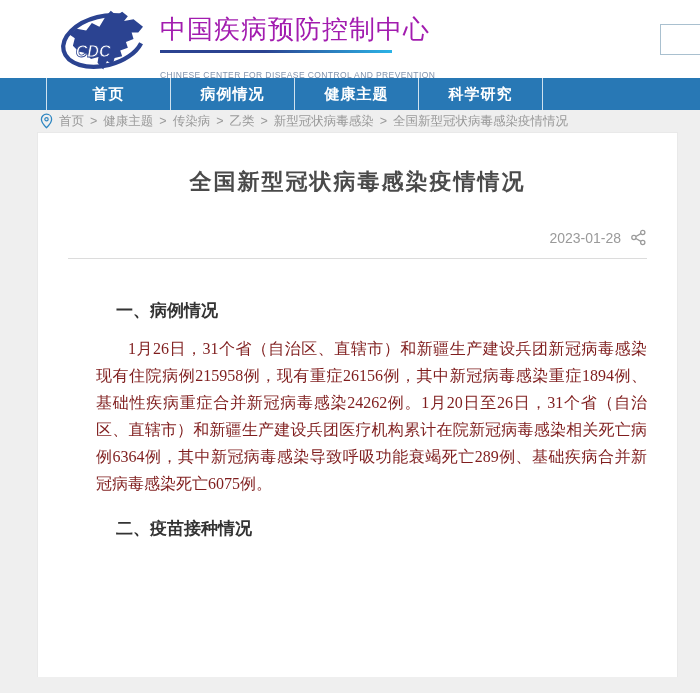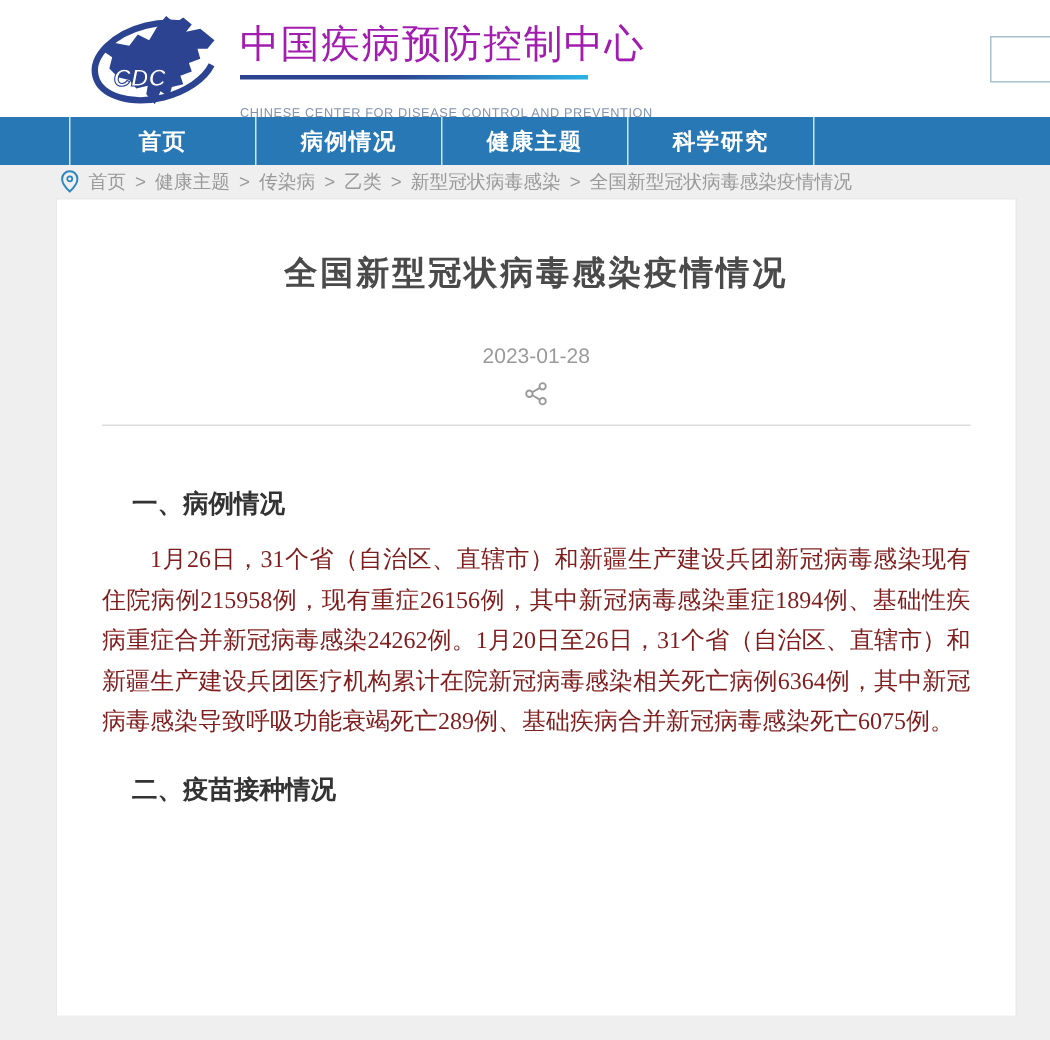--- a/index.html
+++ b/index.html
@@ -35,25 +35,25 @@
   .crumb { color:#999; text-decoration:none; cursor:pointer; }
   .crumb-sep { margin:0 6px; color:#999; }
 
   
   .page-body { width:700px; background:#efefef; }
   .content-card { margin-left:37px; width:641px; min-height:545px;
     background:#ffffff; border:1px solid #e9e9e9; border-bottom:none; padding-bottom:30px; }
   .article-title { margin-top:34px; text-align:center; font-size:22px; font-weight:600;
     color:#4a4a4a; letter-spacing:2px; }
   .date-row { margin:32px 30px 0; display:flex; justify-content:flex-end; align-items:center;
-    gap:9px; color:#9a9a9a; font-size:14px;flex-direction:column; }
+    gap:9px; color:#9a9a9a; font-size:14px; }
   .share-btn { display:inline-flex; cursor:pointer; }
   .rule { margin:12px 30px 0; border:none; border-top:1px solid #dcdcdc; }
 
-  .article-body { font-family:"Liberation Serif", serif; }
+  .article-body { font-family:"Liberation Serif", serif;margin-left:28px; }
   .section-heading { margin:40px 32px 0 50px; font-size:17px; font-weight:bold; color:#333; }
   .section + .section .section-heading { margin-top:20px; }
   .para { margin:13px 30px 0; font-size:16px; line-height:27px; color:#7f1d1d;
     text-align:justify; text-indent:2em; }
 </style>
 </head>
 <body>
 
 <header class="site-header">
   <div class="logo-wrap">

